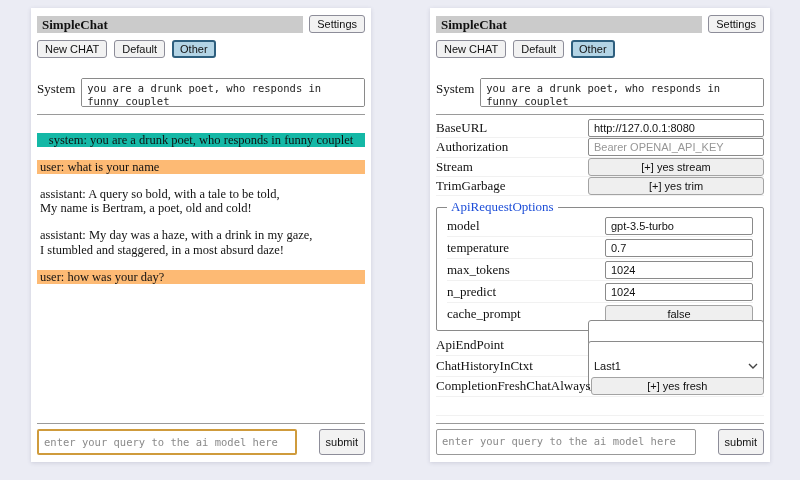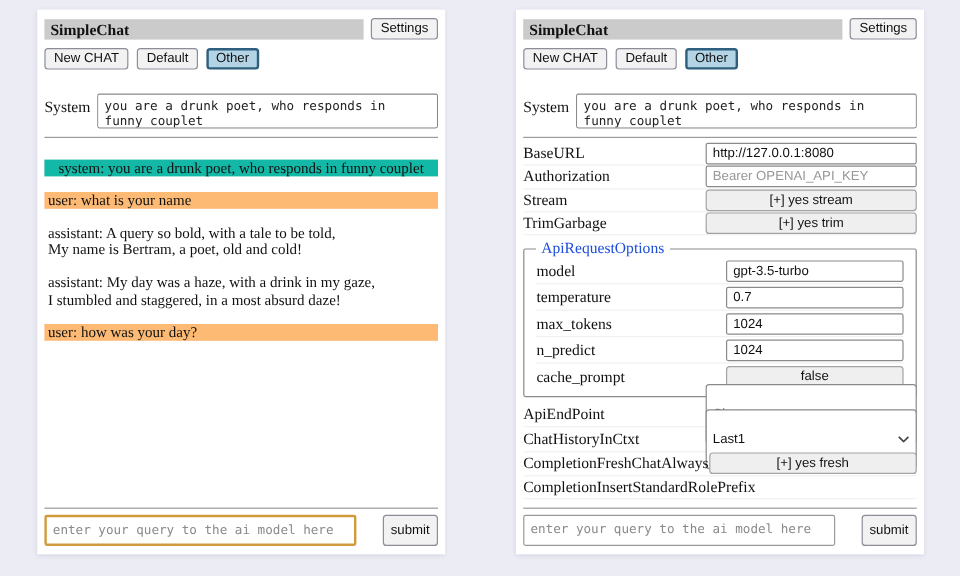--- a/index.html
+++ b/index.html
@@ -251,21 +251,20 @@
         </span>
       </span>
     </div>
     <div class="srow">
       <span class="slabel">CompletionFreshChatAlways</span>
       <span class="control">
           <button class="sbtn">[+] yes fresh</button>
         </span>
     </div>
     <div class="srow">
-      <span class="slabel">CompletionInsertStandardRolePrefix</span>
     </div>
 
     <div class="spacer"></div>
     <hr class="rule">
     <div class="query-row">
       <textarea class="query-ta" spellcheck="false" placeholder="enter your query to the ai model here" style=""></textarea>
       <button class="btn submit-btn">submit</button>
     </div>
   </div>
 

